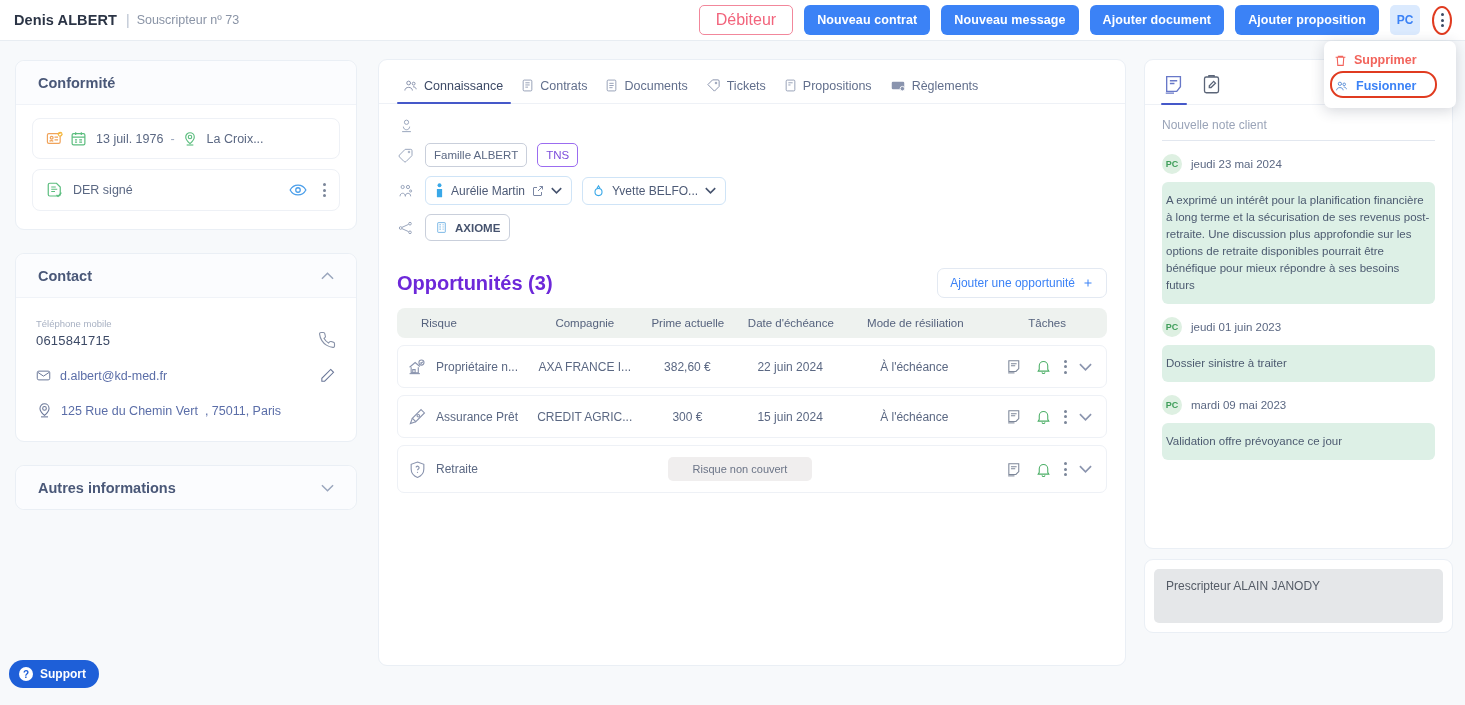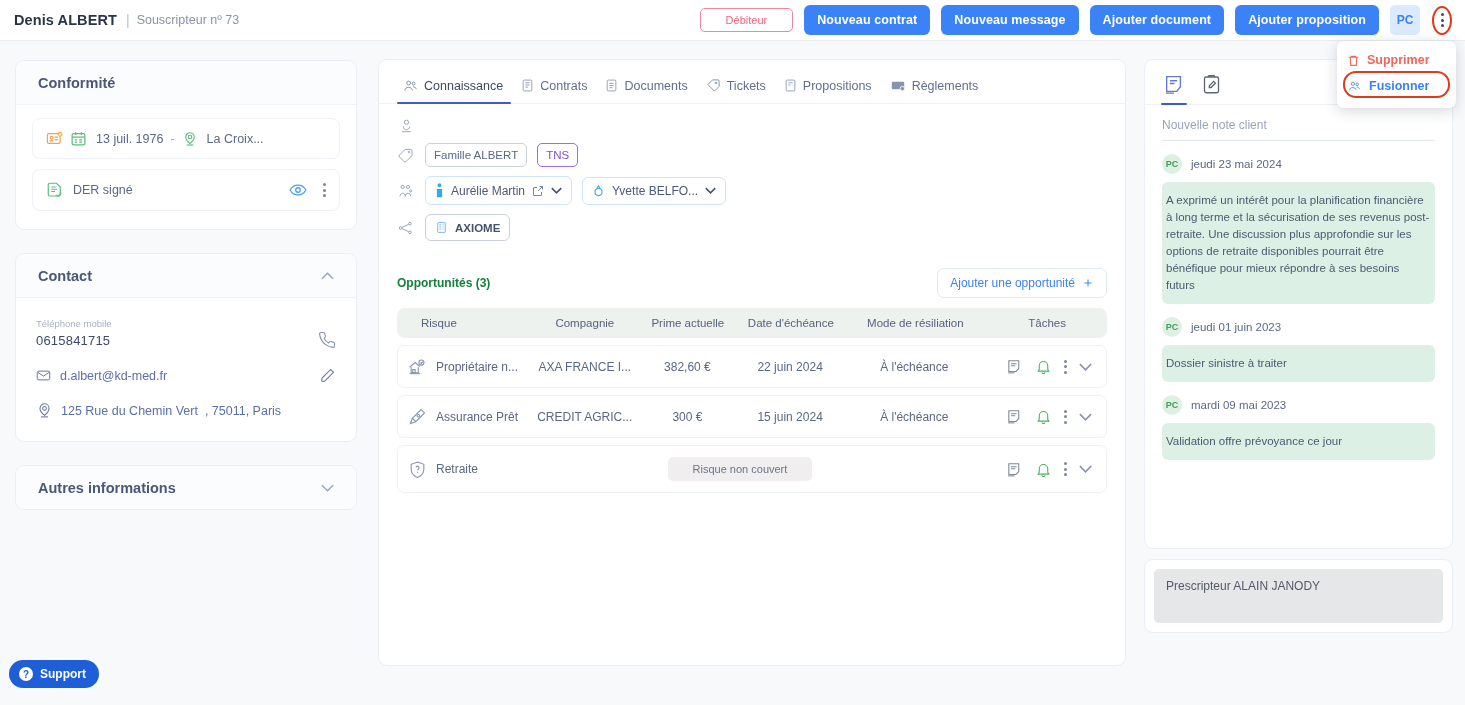--- a/index.html
+++ b/index.html
@@ -16,21 +16,21 @@
     position: absolute; top: 0; left: 0; width: 1465px; height: 41px;
     background: #ffffff; display: flex; align-items: center;
     border-bottom: 1px solid #e8edf2; z-index: 5;
   }
   .crumb-name { font-size: 14.5px; font-weight: bold; color: #2b3445; margin-left: 14px; letter-spacing: .1px; }
   .crumb-sep { color: #b9c2d0; margin: 0 7px 0 9px; font-size: 14px; }
   .crumb-sub { font-size: 12.5px; color: #8a94a6; }
   .topbar-actions { margin-left: auto; display: flex; align-items: center; gap: 11px; padding-right: 12px; }
   .badge-debiteur {
     border: 1px solid #f2879b; color: #f2647c; background: #ffffff;
-    border-radius: 5px; font-size: 11px; padding: 5px 25px; font-weight: 500;
+    border-radius: 5px; font-size: 16px; padding: 5px 16px; font-weight: 500;
   }
   .btn-primary {
     background: #3b82f6; color: #fff; border: none; border-radius: 6px;
     font-size: 12.5px; font-weight: bold; padding: 8px 13px; cursor: pointer;
     font-family: "Liberation Sans", sans-serif; letter-spacing: .1px;
   }
   .avatar-pc {
     width: 30px; height: 30px; border-radius: 5px; background: #dbeafe;
     color: #3b82f6; font-size: 12px; font-weight: bold;
     display: flex; align-items: center; justify-content: center;
@@ -38,21 +38,21 @@
   .kebab-wrap { position: relative; width: 22px; height: 30px; display:flex; align-items:center; justify-content:center; }
   .kebab-dots { display: flex; flex-direction: column; gap: 2.5px; align-items: center; }
   .kebab-dots i { width: 3px; height: 3px; border-radius: 50%; background: #3b4a63; display: block; }
   .kebab-ring {
     position: absolute; left: 1px; top: 1px; width: 20px; height: 29px;
     border: 2.2px solid #e03b20; border-radius: 50%; pointer-events: none;
   }
 
   
   .menu-pop {
-    position: absolute; top: 41px; right: 9px; width: 119px;
+    position: absolute; top: 41px; right: 9px; width: 132px;
     background: #fff; border-radius: 7px;
     box-shadow: 0 3px 14px rgba(30,45,70,.19); padding: 6px 0 9px 0; z-index: 20;
   }
   .menu-item {
     display: flex; align-items: center; gap: 7px;
     padding: 6px 10px; font-size: 12.5px; font-weight: bold; cursor: pointer;
   }
   .menu-item.danger { color: #f2645c; }
   .menu-item.link { color: #3b82f6; }
   .menu-ring {
@@ -150,21 +150,21 @@
   }
   .pill-org {
     border: 1px solid #c9cfdb; background: #fff; border-radius: 6px;
     font-size: 11.5px; color: #46536e; font-weight: bold; padding: 5px 9px;
     display: flex; align-items: center; gap: 7px;
   }
   .chev-dn { color: #5b6883; font-size: 10px; }
 
   
   .opp-head { display: flex; align-items: center; padding: 18px 18px 10px 18px; }
-  .opp-title { font-size: 12px; font-weight: bold; color: #15803d; }
+  .opp-title { font-size: 20px; font-weight: bold; color: #6d28d9; }
   .opp-add {
     margin-left: auto; border: 1px solid #e3e9f2; background: #fff; border-radius: 7px;
     color: #3b82f6; font-size: 12px; padding: 7px 12px; cursor: pointer;
     display: flex; align-items: center; gap: 7px; font-family: "Liberation Sans", sans-serif;
   }
   .tbl { padding: 0 18px; }
   .thead {
     display: flex; background: #eef2ef; border-radius: 8px; padding: 9px 0;
     font-size: 11.5px; color: #55627d;
   }

